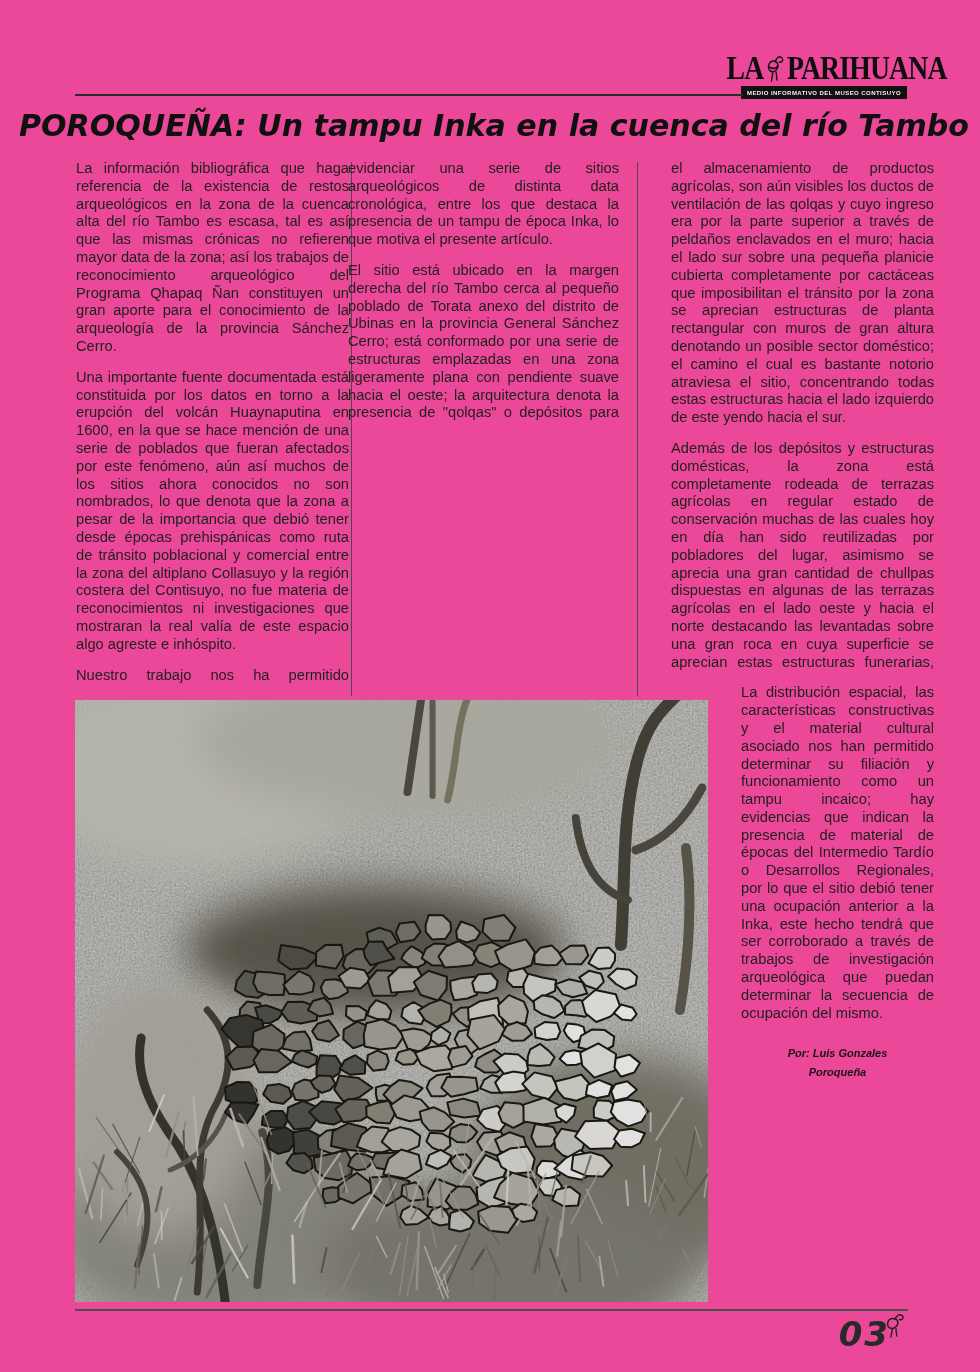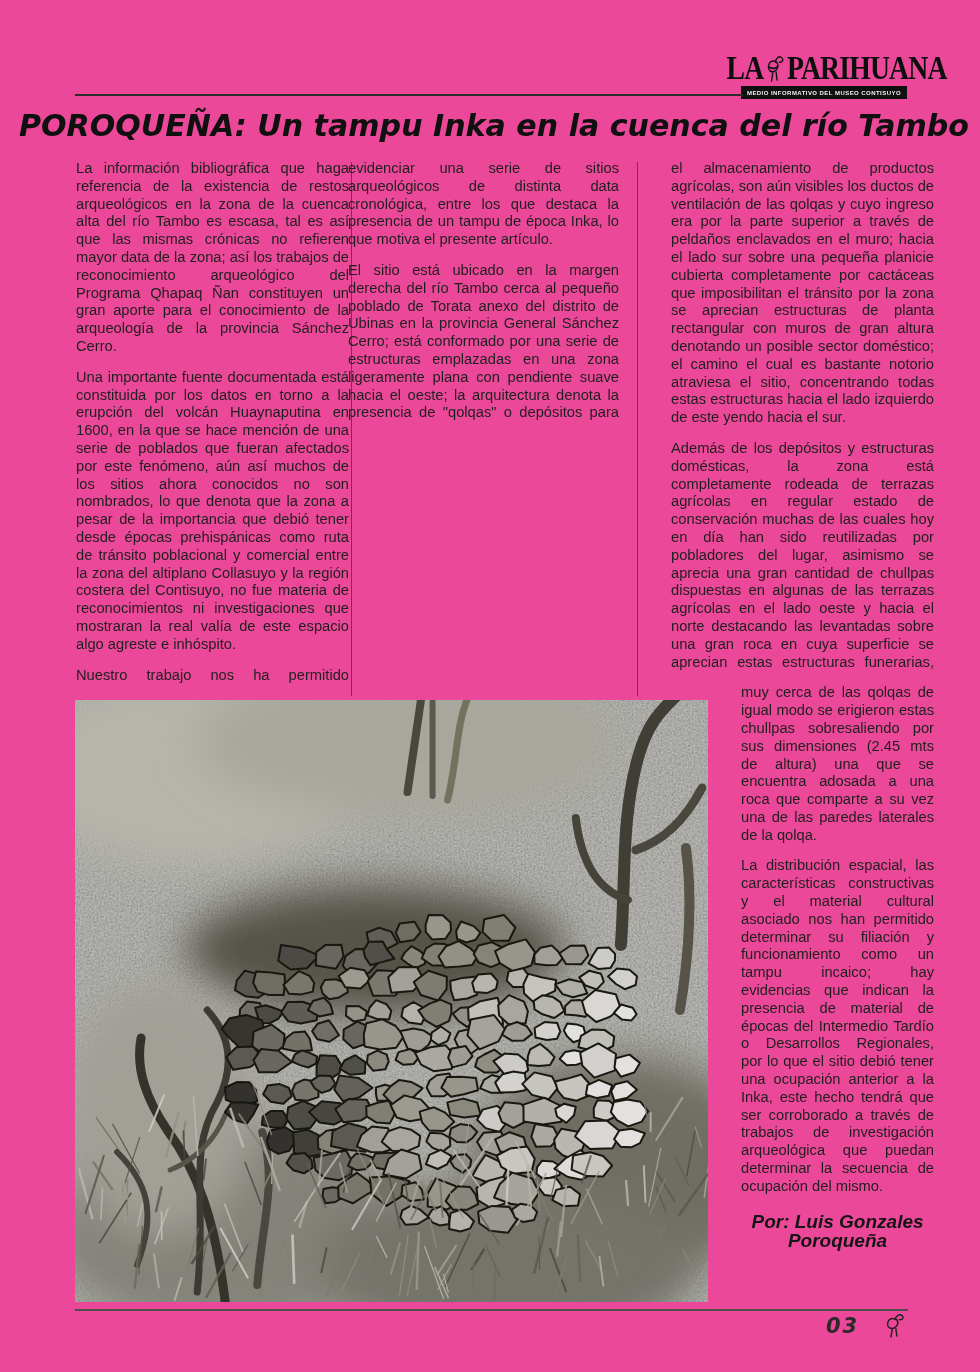--- a/index.html
+++ b/index.html
@@ -40,32 +40,32 @@
   .col p.force-just{text-align-last:justify;}
   .col1{left:76px;width:273px;}
   .col2{left:348px;width:271px;}
   .col3{left:671px;width:263px;height:1150px;}
   .wrapped{margin-left:70px;}
   .divider{position:absolute;top:162px;width:1px;height:534px;background:#4a4a4a;}
   .divider.d1{left:351px;}
   .divider.d2{left:637px;}
   
   .byline{
-    margin-top:16px;font-weight:700;font-style:italic;
-    font-size:19px;line-height:19px;color:#151515;text-align-last:center;
+    margin-top:22px;font-weight:700;font-style:italic;
+    font-size:11px;line-height:19px;color:#151515;text-align-last:center;
   }
   
   .photo{position:absolute;left:75px;top:700px;width:633px;height:602px;background:#8f8e86;}
   .photo svg{display:block;width:100%;height:100%;}
   
   .footer-rule{position:absolute;left:75px;top:1309px;width:833px;height:2px;background:#4d4d4d;}
   .page-number{
-    position:absolute;left:795px;top:1314px;width:95px;text-align:center;
+    position:absolute;left:795px;top:1314px;width:95px;text-align:right;
     font-family:"DejaVu Sans",sans-serif;font-style:italic;font-weight:600;
-    font-size:21px;color:#2a2a2a;letter-spacing:2px;
+    font-size:34px;color:#2a2a2a;letter-spacing:2px;
   }
   .footer-bird{position:absolute;left:884px;top:1312px;}
 </style>
 </head>
 <body>
 
 <div class="page">
 
   <div class="masthead">
     <span>LA</span>
@@ -95,21 +95,20 @@
 
   <div class="col col2">
     <p>evidenciar una serie de sitios arqueológicos de distinta data cronológica, entre los que destaca la presencia de un tampu de época Inka, lo que motiva el presente artículo.</p>
     <p class="force-just">El sitio está ubicado en la margen derecha del río Tambo cerca al pequeño poblado de Torata anexo del distrito de  Ubinas en la provincia General Sánchez Cerro; está conformado por una serie de estructuras emplazadas en una zona ligeramente plana con pendiente suave hacia el oeste; la arquitectura denota la presencia de "qolqas" o depósitos para</p>
   </div>
 
   <div class="col col3">
     <p>el almacenamiento de productos agrícolas, son aún visibles los ductos de ventilación de las qolqas y cuyo ingreso era por la parte superior a través de peldaños enclavados en el muro; hacia el lado sur sobre una pequeña planicie cubierta completamente por cactáceas que imposibilitan el tránsito por la zona se aprecian estructuras de planta rectangular con muros de gran altura denotando un posible sector doméstico; el camino el cual es bastante notorio atraviesa el sitio, concentrando todas estas estructuras hacia el lado izquierdo de este yendo hacia el sur.</p>
     <p class="force-just">Además de los depósitos y estructuras domésticas, la zona está completamente rodeada de terrazas agrícolas en regular estado de conservación muchas de las cuales hoy en día han sido reutilizadas por pobladores del lugar, asimismo se aprecia una gran cantidad de chullpas dispuestas en algunas de las terrazas agrícolas en el lado oeste y hacia el norte destacando las levantadas sobre una gran roca en cuya superficie se aprecian estas estructuras funerarias,</p>
     <div class="wrapped">
-      <p>muy cerca de las qolqas de igual modo se erigieron estas chullpas sobresaliendo por sus dimensiones (2.45 mts de altura) una que se encuentra adosada a una roca que  comparte a su vez una de las paredes laterales de la qolqa.</p>
       <p>La distribución espacial, las características constructivas y el material cultural asociado nos han permitido determinar su filiación y funcionamiento como un tampu incaico; hay evidencias que indican la presencia de material de épocas del Intermedio Tardío o Desarrollos Regionales, por lo que el sitio debió tener una ocupación anterior a la Inka, este hecho tendrá que ser corroborado a través de trabajos de investigación arqueológica que puedan determinar la secuencia de ocupación del mismo.</p>
       <div class="byline">
         <div>Por: Luis Gonzales</div>
         <div>Poroqueña</div>
       </div>
     </div>
   </div>
 
   <div class="photo" role="img" aria-label="Fotografía en blanco y negro de una chullpa de piedra rodeada de cactáceas y vegetación">
     <svg viewBox="0 0 632 602" preserveAspectRatio="none">

